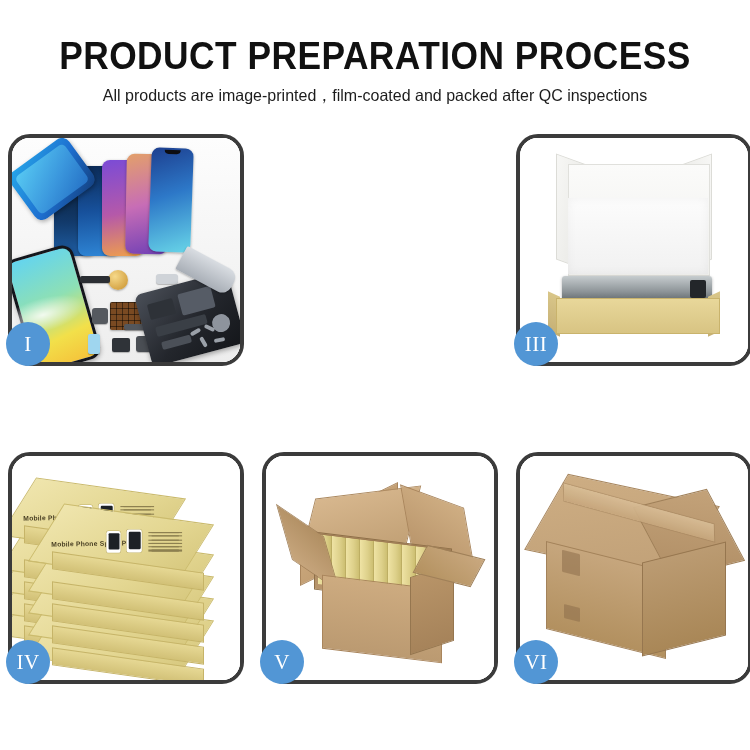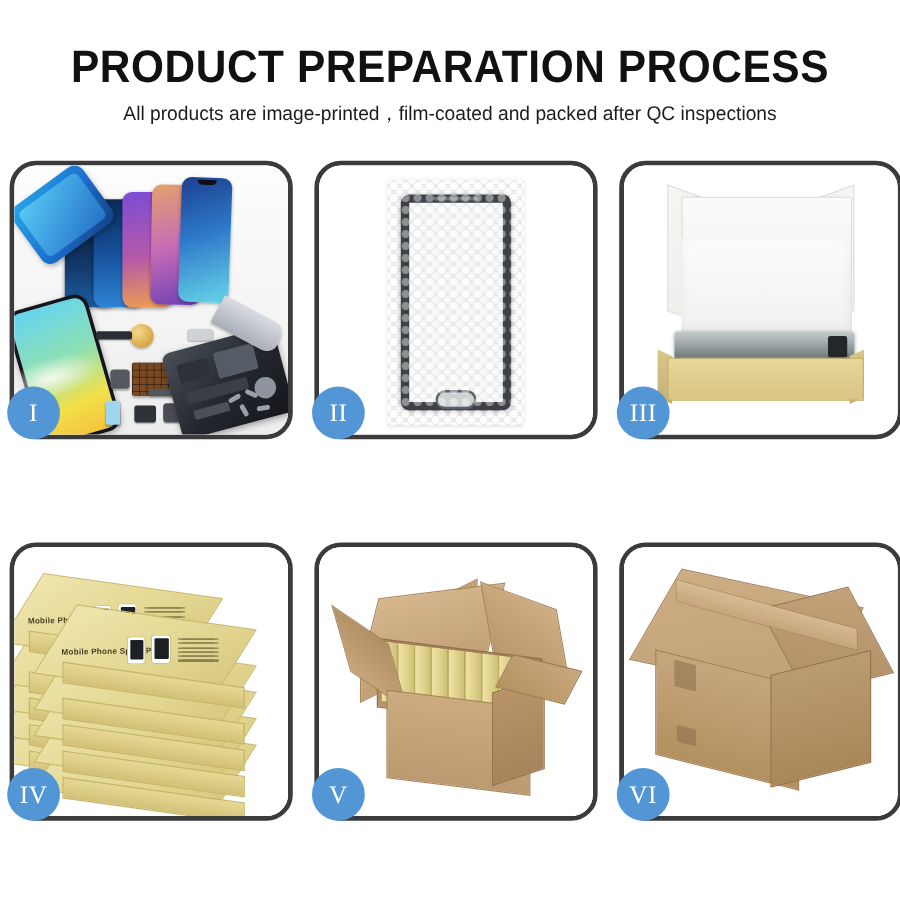--- a/index.html
+++ b/index.html
@@ -438,33 +438,20 @@
             <i></i>
             <i></i>
             <i></i>
             <i></i>
           </div>
         </div>
       </div>
       <div class="badge">I</div>
     </div>
 
-    <div class="panel p2">
-      <div class="inner">
-        <div class="scene2">
-          <div class="bw"></div>
-          <div class="glass">
-            <div class="speaker"></div>
-            <div class="home"></div>
-          </div>
-          <div class="bwOverlay"></div>
-        </div>
-      </div>
-      <div class="badge">II</div>
-    </div>
 
     <div class="panel p3">
       <div class="inner">
         <div class="scene3">
           <div class="b3lidL"></div>
           <div class="b3lidR"></div>
           <div class="b3back"></div>
           <div class="b3foam"></div>
           <div class="b3screen"></div>
           <div class="b3sideL"></div>

